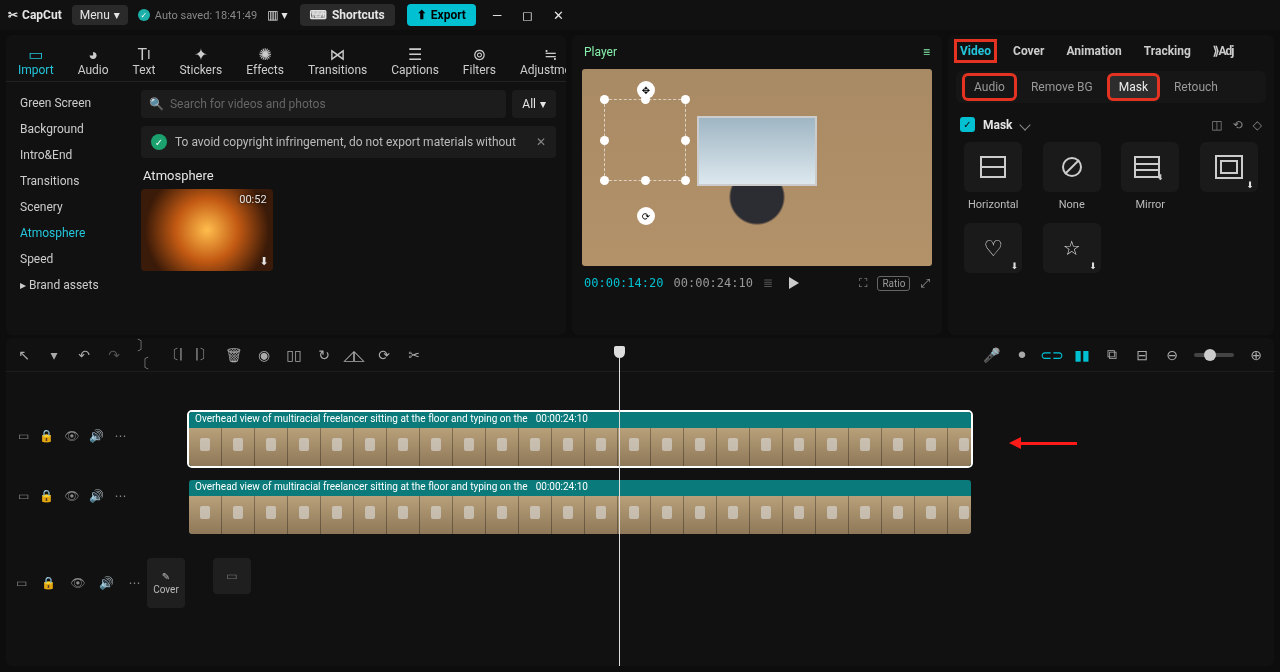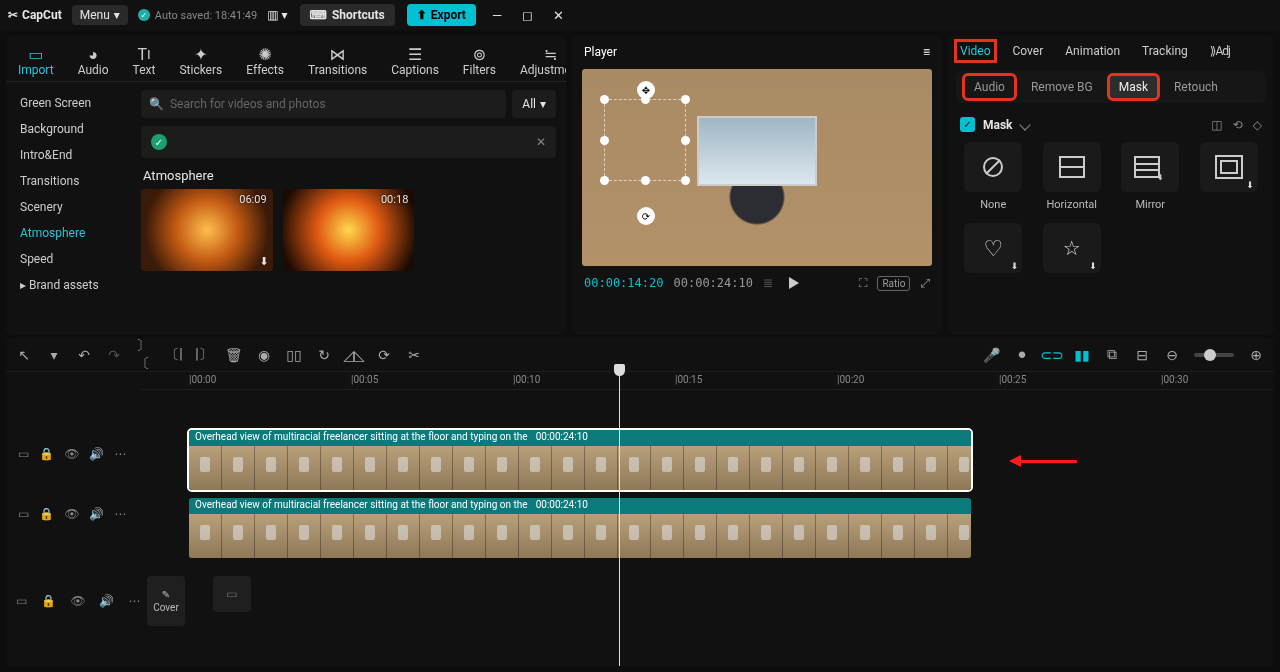--- a/index.html
+++ b/index.html
@@ -46,21 +46,21 @@
   .thumb .dur { position:absolute; top:4px; right:6px; font-size:11px; text-shadow:0 0 3px #000;}
   .thumb .dl { position:absolute; bottom:3px; right:4px; font-size:11px;}
   .th1 { background: radial-gradient(circle at 50% 50%, #ffbe4d, #c35a13 40%, #3a1a08 80%);}
   .th2 { background: radial-gradient(ellipse at 50% 40%, #2a4472, #0a1330 70%);}
   .th3 { background: radial-gradient(ellipse at 60% 40%, #3d7acb, #13264d 70%);}
   .th4 { background: linear-gradient(#f26ea6 0%, #f9b24c 30%, #3d2f75 60%, #001933 90%);}
   .th5 { background: radial-gradient(circle at 50% 50%, #ffd84d, #e05a13 40%, #1a0a02 90%);}
   .th6 { background: radial-gradient(circle at 55% 55%, #9fc4ff 0%, #2a4fa3 35%, #0a0f2a 75%);}
 
   
-  .player-head { display:flex;align-items:flex-end;padding:10px 12px;color:#ffffff;}
+  .player-head { display:flex;align-items:flex-end;padding:10px 12px;color:#86efac;}
   .player-head .ham { margin-left:auto;}
   .player-stage { background:#000; margin:0 10px; aspect-ratio:16/9; position:relative; border-radius:3px; overflow:hidden; }
   .stage-img { position:absolute; inset:0; background:
     radial-gradient(circle at 50% 65%, #2c2c33 0 12%, transparent 13%),
     linear-gradient(#a88a64,#b3926a); }
   .laptop { position:absolute; left:50%; top:24%; transform:translateX(-50%); width:120px; height:70px; background:linear-gradient(#9fb6c4,#dde8ee); border:2px solid #ccc; }
   .overlay-box { position:absolute; left:22px; top:30px; width:82px; height:82px; border:1px dashed rgba(255,255,255,0.6);}
   .overlay-box .hd { position:absolute; width:9px;height:9px;background:#fff;border-radius:50%;}
   .hd.tl{left:-5px;top:-5px;} .hd.tr{right:-5px;top:-5px;} .hd.bl{left:-5px;bottom:-5px;} .hd.br{right:-5px;bottom:-5px;}
   .hd.tm{left:calc(50% - 4px);top:-5px;} .hd.bm{left:calc(50% - 4px);bottom:-5px;}
@@ -70,21 +70,21 @@
   .ob2 { left:55px; top:138px;}
   .player-ctrl { display:flex;align-items:center;padding:10px 12px;gap:10px;color:#999;}
   .tc1 { color:#00c0d1; font-family:monospace;}
   .tc2 { font-family:monospace; }
   .play { width:0;height:0;border-left:10px solid #ccc;border-top:6px solid transparent;border-bottom:6px solid transparent; margin-left:6px;}
   .ctrl-right { margin-left:auto; display:flex;gap:10px;align-items:center;}
   .ratiobadge { border:1px solid #666; border-radius:3px; padding:1px 4px; font-size:10px;}
 
   
   .prop-tabs { display:flex; padding:6px 8px; gap:14px; color:#ccc;}
-  .prop-tab { padding:3px 4px; font-weight:normal; cursor:pointer;}
+  .prop-tab { padding:3px 4px; font-weight:bold; cursor:pointer;}
   .prop-tab.active { color:#24c6dc;}
   .redbox { outline:3px solid #e53322; outline-offset:-1px;}
   .sub-tabs { display:flex; gap:6px; padding:4px 8px; background:#161616; border-radius:6px; margin:4px 8px;}
   .sub-tab { flex:0 0 auto; padding:5px 10px; border-radius:4px; color:#999; cursor:pointer;}
   .sub-tab.sel { background:#2d2d2d; color:#eee;}
   .mask-head { display:flex;align-items:center;gap:8px;padding:10px 12px;}
   .mask-head .chk2 {width:15px;height:15px;background:#00c0d1;border-radius:3px;display:flex;align-items:center;justify-content:center;color:#0a0a0a;font-size:10px;}
   .mask-head .tools { margin-left:auto;display:flex;gap:10px;color:#888;}
   .caret{transform:rotate(45deg);width:8px;height:8px;border:1px solid #888;border-left:none;border-top:none;display:inline-block;}
   .mask-grid { display:grid; grid-template-columns:repeat(4,1fr); gap:12px; padding:0 12px;}
@@ -108,21 +108,21 @@
   .rulabel { position:absolute; top:2px; font-size:10px;}
   .tracks { flex:1; display:flex; }
   .track-heads { width:135px; }
   .track-head { height:60px; display:flex;align-items:center;gap:10px;padding:0 12px;color:#888;font-size:12px;}
   .track-head.cover { height:70px; padding:8px 10px; gap:14px;}
   .coverbtn { width:38px;height:50px;background:#1f1f1f;border-radius:4px;display:flex;flex-direction:column;align-items:center;justify-content:center;gap:2px;font-size:10px;color:#bbb;}
   .coverthumb { width:38px;height:36px;background:#1f1f1f;border-radius:4px;display:flex;align-items:center;justify-content:center;color:#777;}
   .track-lanes { flex:1; position:relative; padding:10px 0; }
   .playhead { position:absolute; left:478px; top:-18px; bottom:0; width:1px; background:#ddd; z-index:5;}
   .playhead::before { content:""; position:absolute; top:-8px; left:-5px; width:11px;height:12px;background:#ddd;border-radius:2px 2px 6px 6px;}
-  .clip { position:absolute; height:60px; border-radius:3px; overflow:hidden; }
+  .clip { position:absolute; height:54px; border-radius:3px; overflow:hidden; }
   .clip.sel { outline:2px solid #fff; outline-offset:0; }
   .clip .lbl { position:absolute;left:0;top:0;right:0;height:16px;background:#0a7a7a;color:#fff;font-size:10px;padding:1px 6px;white-space:nowrap;overflow:hidden;display:flex;gap:8px;}
   .clip .body { position:absolute;left:0;top:16px;right:0;bottom:0;background:#0a5c5c;display:flex;overflow:hidden;}
   .clip .body .fr { flex:0 0 33px; height:100%; background:linear-gradient(#b8a07a,#8f7858); border-right:1px solid rgba(0,0,0,0.3); position:relative;}
   .clip .body .fr::after{content:"";position:absolute;left:35%;top:25%;width:30%;height:35%;background:#ddd;opacity:0.6;border-radius:2px;}
   .clip1 { left:48px; top:40px; width:782px;}
   .clip2 { left:48px; top:108px; width:782px;}
   .arrow-ann { position:absolute; left:868px; top:58px; color:#ff1a1a; font-size:22px;}
   .arrow-line{display:inline-block;width:56px;height:0;border-top:3px solid #ff1a1a;position:relative;top:-5px;}
   .arrow-head{display:inline-block;width:0;height:0;border-right:12px solid #ff1a1a;border-top:6px solid transparent;border-bottom:6px solid transparent;position:relative;top:-1px;}
@@ -221,30 +221,28 @@
               <span>🔍</span>
               <span style="color:#666">Search for videos and photos</span>
             </div>
             <div class="allbtn">
               <span>All</span>
                 <span>▾</span>
             </div>
           </div>
           <div class="notice">
             <span class="chk">✓</span>
+            <span>To avoid copyright infringement, do not export materials without</span>
             <span class="x">✕</span>
           </div>
           <div class="section-title">Atmosphere</div>
           <div class="thumbs">
             <div class="thumb th1">
-                <span class="dur">06:09</span>
+                <span class="dur">00:52</span>
                 <span class="dl">⬇</span>
-              </div>
-            <div class="thumb th5">
-                <span class="dur">00:18</span>
               </div>
           </div>
         </div>
       </div>
     </div>
 
     <div class="middle">
       <div class="player-head">
         <span>Player</span>
         <span class="ham">≡</span>
@@ -299,35 +297,35 @@
         <span class="caret"></span>
         <div class="tools">
           <span>◫</span>
           <span>⟲</span>
           <span>◇</span>
         </div>
       </div>
       <div class="mask-grid">
         <div class="mcell">
             <div class="mbox">
+              <svg width="28" height="24">
+                <rect x="2" y="2" width="24" height="20" stroke="#ccc" stroke-width="2" fill="none"></rect>
+                <line x1="2" y1="12" x2="26" y2="12" stroke="#ccc" stroke-width="2"></line>
+              </svg>
+            </div>
+            <span class="mlbl">Horizontal</span>
+          </div>
+        <div class="mcell">
+            <div class="mbox">
               <svg width="24" height="24">
                 <circle cx="12" cy="12" r="9" stroke="#ccc" stroke-width="2" fill="none"></circle>
                 <line x1="5" y1="19" x2="19" y2="5" stroke="#ccc" stroke-width="2"></line>
               </svg>
             </div>
             <span class="mlbl">None</span>
-          </div>
-        <div class="mcell">
-            <div class="mbox">
-              <svg width="28" height="24">
-                <rect x="2" y="2" width="24" height="20" stroke="#ccc" stroke-width="2" fill="none"></rect>
-                <line x1="2" y1="12" x2="26" y2="12" stroke="#ccc" stroke-width="2"></line>
-              </svg>
-            </div>
-            <span class="mlbl">Horizontal</span>
           </div>
         <div class="mcell">
             <div class="mbox">
               <svg width="28" height="24">
                 <rect x="2" y="2" width="24" height="20" stroke="#ccc" stroke-width="2" fill="none"></rect>
                 <line x1="2" y1="9" x2="26" y2="9" stroke="#ccc" stroke-width="2"></line>
                 <line x1="2" y1="15" x2="26" y2="15" stroke="#ccc" stroke-width="2"></line>
               </svg>
               <span style="position:relative;left:-4px;top:10px;font-size:8px;color:#ccc">⬇</span>
             </div>
@@ -387,29 +385,20 @@
         <span class="tl-tool-ic cyan-ic">▮▮</span>
         <span class="tl-tool-ic">⧉</span>
         <span class="tl-tool-ic">⊟</span>
         <span class="tl-tool-ic">⊖</span>
         <div class="slider">
             <div class="knob"></div>
           </div>
         <span class="tl-tool-ic">⊕</span>
       </div>
     </div>
-    <div class="ruler">
-      <span class="rulabel" style="left:48px">|00:00</span>
-      <span class="rulabel" style="left:210px">|00:05</span>
-      <span class="rulabel" style="left:372px">|00:10</span>
-      <span class="rulabel" style="left:534px">|00:15</span>
-      <span class="rulabel" style="left:696px">|00:20</span>
-      <span class="rulabel" style="left:858px">|00:25</span>
-      <span class="rulabel" style="left:1020px">|00:30</span>
-    </div>
     <div class="tracks">
       <div class="track-heads">
         <div style="height:34px"></div>
         <div class="track-head">
           <span>▭</span>
           <span>🔒</span>
           <span>👁</span>
           <span>🔊</span>
           <span>⋯</span>
         </div>

